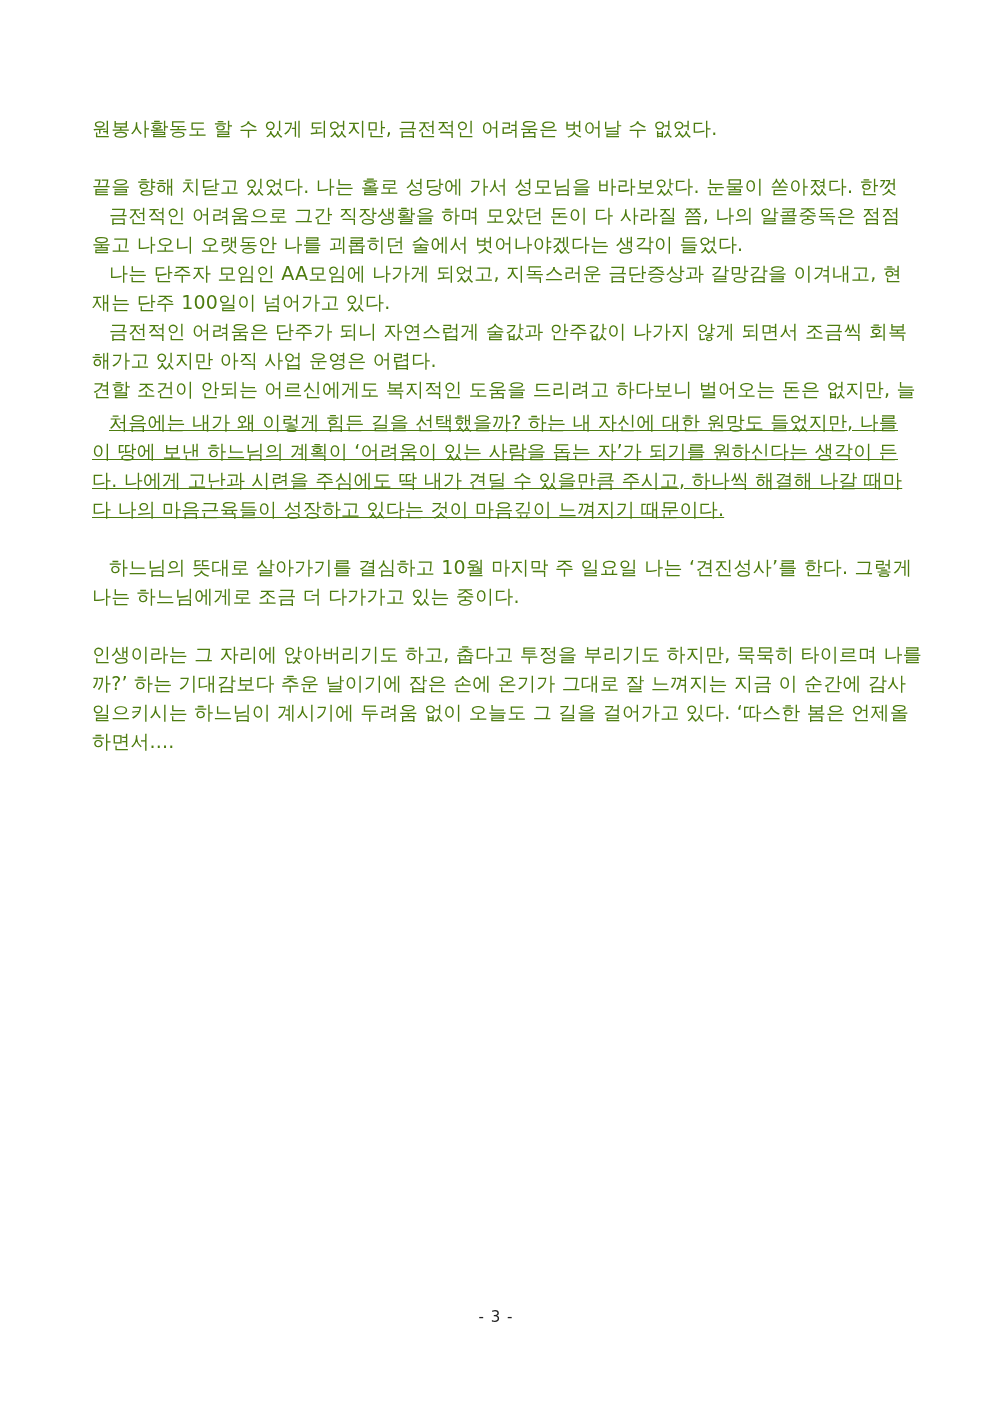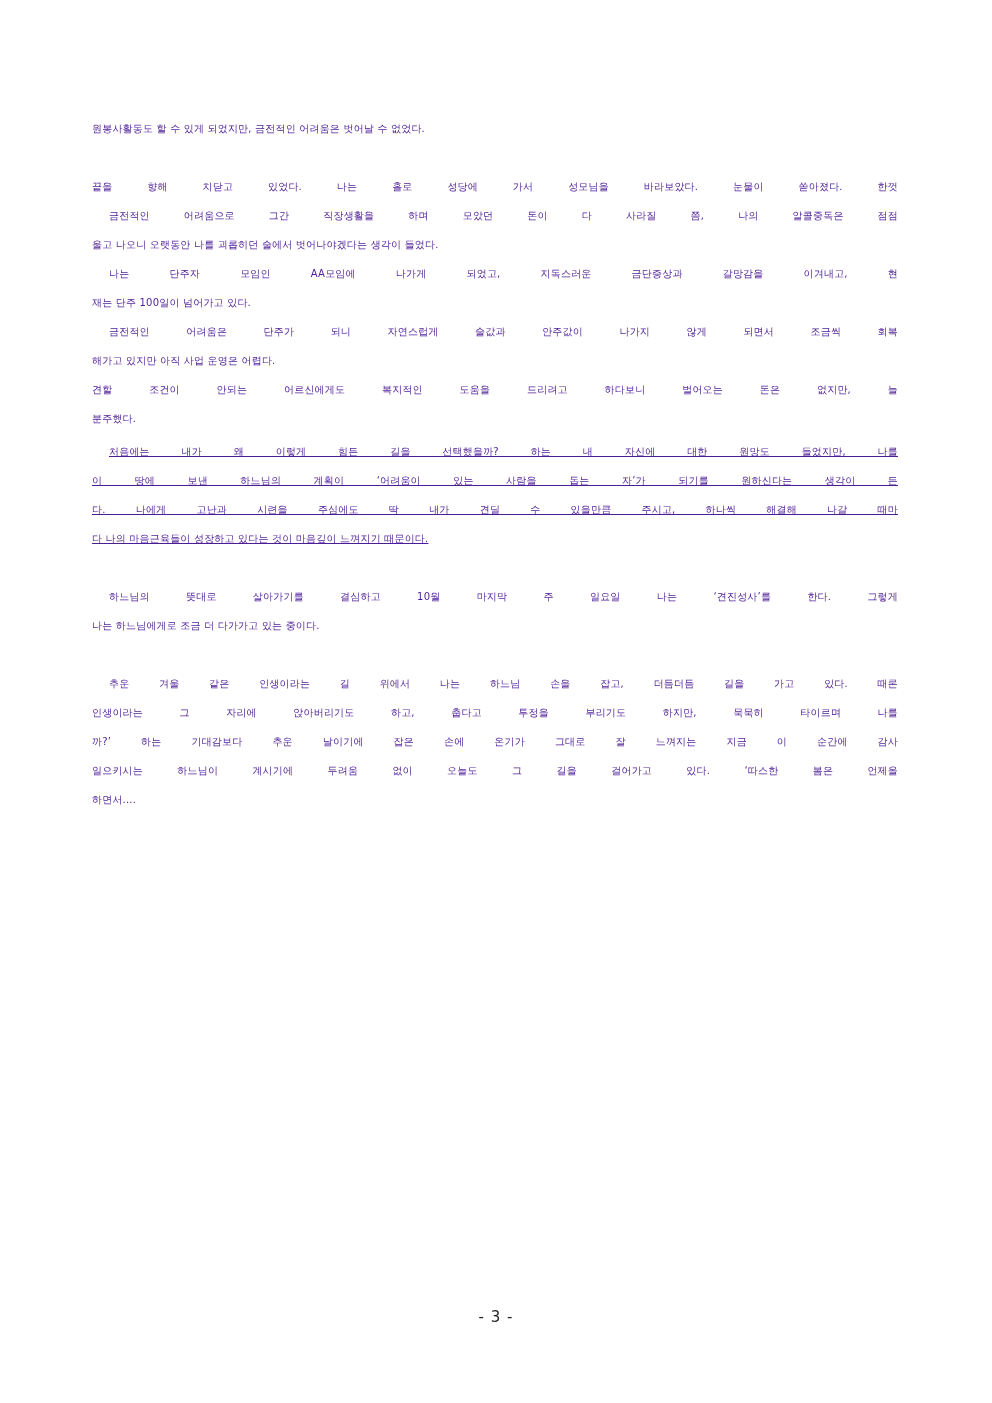--- a/index.html
+++ b/index.html
@@ -3,23 +3,23 @@
   <meta charset="utf-8">
   <style>
     html, body { margin: 0; padding: 0; background: #ffffff; }
     body { width: 992px; height: 1403px; position: relative; overflow: hidden; }
     .page {
       position: absolute;
       left: 92px;
       top: 114px;
       width: 806px;
       font-family: "DejaVu Sans", "Liberation Sans", sans-serif;
-      font-size: 10px;
+      font-size: 19px;
       line-height: 29px;
-      color: #4c1d95;
+      color: #4d7c0f;
       letter-spacing: 0.2px;
     }
     .para {
       margin: 0;
       text-align: justify;
       text-align-last: left;
       text-indent: 0;
       word-break: keep-all;
     }
     .gap { height: 29px; }
@@ -58,39 +58,37 @@
     <span class="line last">재는 단주 100일이 넘어가고 있다.</span>
   </div>
 
   <div class="para">
     <span class="line indent">금전적인 어려움은 단주가 되니 자연스럽게 술값과 안주값이 나가지 않게 되면서 조금씩 회복</span>
     <span class="line last">해가고 있지만 아직 사업 운영은 어렵다.</span>
   </div>
 
   <div class="para">
     <span class="line">견할 조건이 안되는 어르신에게도 복지적인 도움을 드리려고 하다보니 벌어오는 돈은 없지만, 늘</span>
-    <span class="line last">분주했다.</span>
   </div>
 
   <div class="para" style="margin-top:4px;text-decoration:underline;">
     <span class="line indent">처음에는 내가 왜 이렇게 힘든 길을 선택했을까? 하는 내 자신에 대한 원망도 들었지만, 나를</span>
     <span class="line">이 땅에 보낸 하느님의 계획이 ‘어려움이 있는 사람을 돕는 자’가 되기를 원하신다는 생각이 든</span>
     <span class="line">다. 나에게 고난과 시련을 주심에도 딱 내가 견딜 수 있을만큼 주시고, 하나씩 해결해 나갈 때마</span>
     <span class="line last">다 나의 마음근육들이 성장하고 있다는 것이 마음깊이 느껴지기 때문이다.</span>
   </div>
   <div class="gap"></div>
 
   <div class="para">
     <span class="line indent">하느님의 뜻대로 살아가기를 결심하고 10월 마지막 주 일요일 나는 ‘견진성사’를 한다. 그렇게</span>
     <span class="line last">나는 하느님에게로 조금 더 다가가고 있는 중이다.</span>
   </div>
   <div class="gap"></div>
 
   <div class="para">
-    <span class="line indent">추운 겨울 같은 인생이라는 길 위에서 나는 하느님 손을 잡고, 더듬더듬 길을 가고 있다. 때론</span>
     <span class="line">인생이라는 그 자리에 앉아버리기도 하고, 춥다고 투정을 부리기도 하지만, 묵묵히 타이르며 나를</span>
     <span class="line">까?’ 하는 기대감보다 추운 날이기에 잡은 손에 온기가 그대로 잘 느껴지는 지금 이 순간에 감사</span>
     <span class="line">일으키시는 하느님이 계시기에 두려움 없이 오늘도 그 길을 걸어가고 있다. ‘따스한 봄은 언제올</span>
     <span class="line last">하면서....</span>
   </div>
 </div>
 
 <div class="footer">- 3 -</div>
 
 </body></html>

